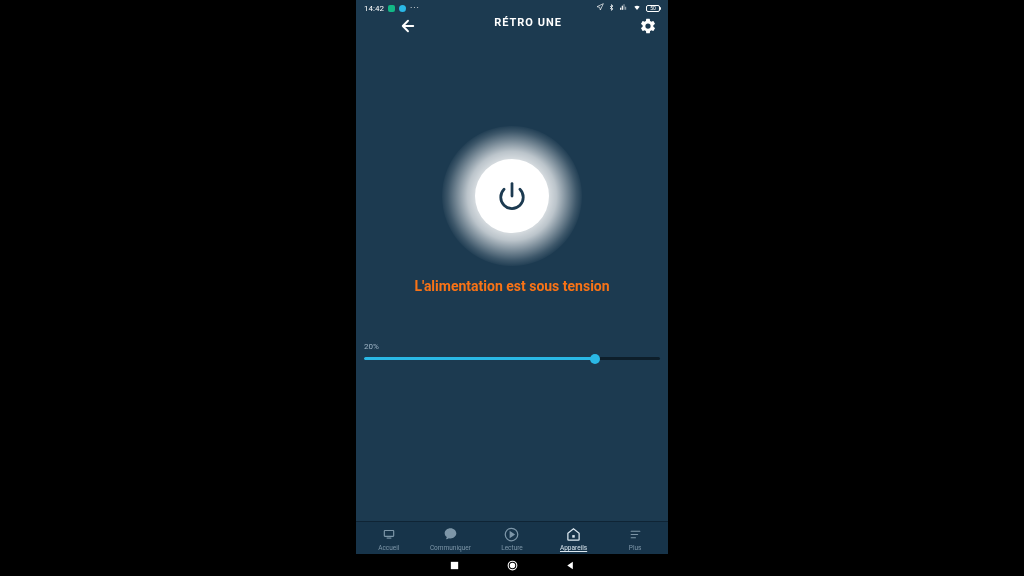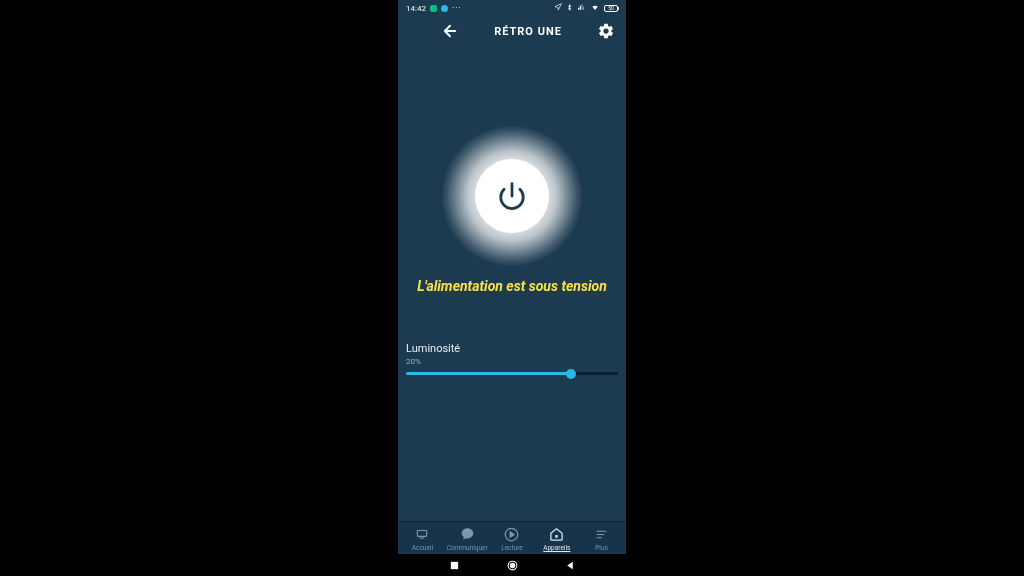--- a/index.html
+++ b/index.html
@@ -6,21 +6,21 @@
 body {
   width: 1024px;
   height: 576px;
   background: #000;
   font-family: -apple-system, BlinkMacSystemFont, "Segoe UI", Roboto, sans-serif;
   display: flex;
   justify-content: center;
   align-items: flex-start;
 }
 .phone {
-  width: 228px;
+  width: 312px;
   height: 576px;
   background: #1c3a50;
   display: flex;
   flex-direction: column;
   position: relative;
 }
 .status-bar {
   height: 16px;
   display: flex;
   justify-content: space-between;
@@ -33,21 +33,20 @@
 .status-right { display: flex; align-items: center; gap: 4px; }
 .dot-green { width: 7px; height: 7px; border-radius: 2px; background: #12b886; }
 .dot-blue { width: 7px; height: 7px; border-radius: 50%; background: #2ab8e6; }
 .ellipsis { font-size: 9px; letter-spacing: 1px; }
 .sicon { font-size: 8px; }
 .batt { border:1px solid #fff; border-radius:2px; width:14px; height:7px; position:relative; display:flex; align-items:center; justify-content:center; font-size:5px;}
 .batt::after{content:"";position:absolute;right:-2px;top:1px;width:1px;height:3px;background:#fff;border-radius:0 1px 1px 0;}
 .app-header {
   height: 30px;
   display: flex;
-  align-items: center;
   justify-content: space-between;
   padding: 0 10px;
   margin-left: 32px;
 }
 .back-btn { color:#fff; width:20px; height:20px; display:flex; align-items:center; justify-content:center; cursor:pointer; }
 .header-title { color:#fff; font-size:11px; font-weight:700; letter-spacing:1px; }
 .settings-btn { color:#fff; width:20px; height:20px; display:flex; align-items:center; justify-content:center; cursor:pointer; }
 .main { flex:1; display:flex; flex-direction:column; align-items:center; padding-top: 80px; }
 .power-glow {
   width: 140px;
@@ -62,21 +61,21 @@
 .power-btn {
   width: 74px;
   height: 74px;
   border-radius:50%;
   background:#fff;
   display:flex;
   align-items:center;
   justify-content:center;
   cursor:pointer;
 }
-.power-text { color:#fde047; font-size:14px; font-weight:700; margin-bottom: 48px; text-align:center;font-style:italic; }
+.power-text { color:#f97316; font-size:14px; font-weight:700; margin-bottom: 48px; text-align:center; }
 .brightness { width: 100%; padding: 0 8px; }
 .bright-label { color:#e8eef3; font-size:11px; margin-bottom:2px; }
 .bright-pct { color:#9fb5c6; font-size:8px; margin-bottom:6px; }
 .slider-track {
   width: 100%;
   height: 3px;
   background:#0d1e2a;
   border-radius:2px;
   position:relative;
   cursor:pointer;
@@ -193,21 +192,20 @@
       <div class="power-btn">
         <svg width="30" height="30" viewBox="0 0 24 24" fill="none" stroke="#1c3a50" stroke-width="2.2" stroke-linecap="round">
             <path d="M18.36 6.64a9 9 0 11-12.73 0"></path>
             <line x1="12" y1="2" x2="12" y2="12"></line>
           </svg>
       </div>
     </div>
     <div class="power-text">L'alimentation est sous tension</div>
 
     <div class="brightness">
-      <div class="bright-label">Luminosité</div>
       <div class="bright-pct">20%</div>
       <div class="slider-track">
         <div class="slider-fill" id="slider-fill" style="width: 78%;"></div>
         <div class="slider-thumb" id="slider-thumb" style="left: 78%;"></div>
       </div>
     </div>
 
     <div class="spacer"></div>
 
   </div>

